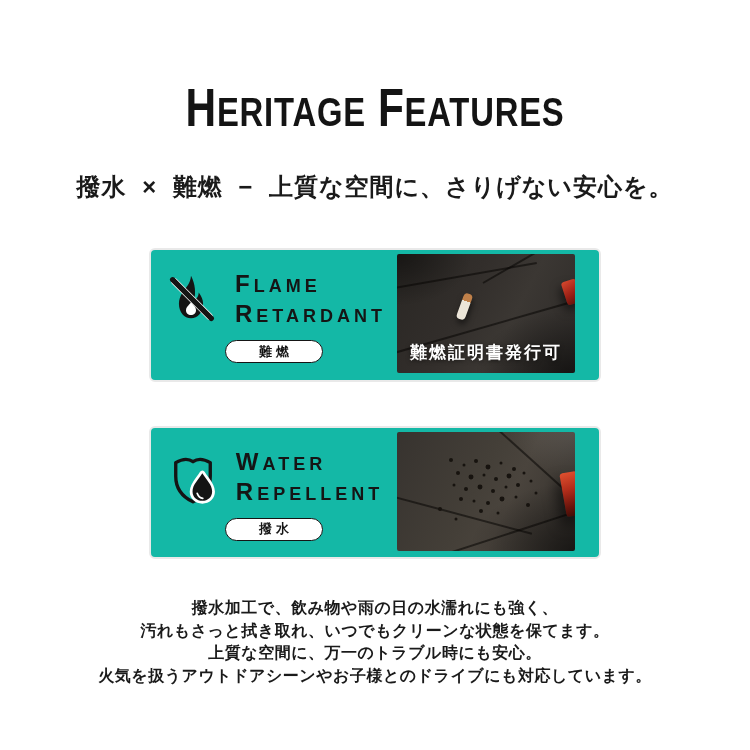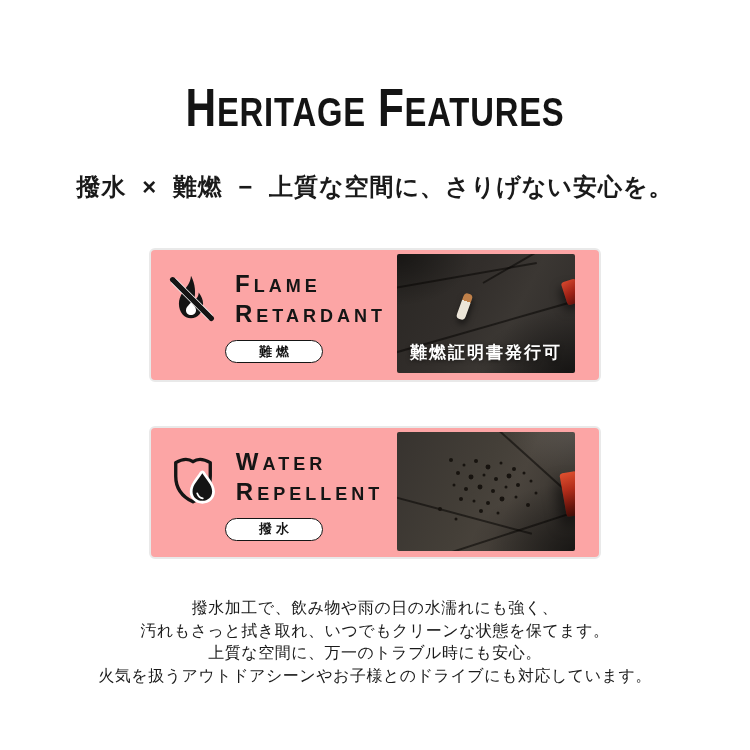--- a/index.html
+++ b/index.html
@@ -22,21 +22,21 @@
   
   .subtitle {
     position:absolute; top:171px; left:0; width:100%; margin:0;
     text-align:center; font-family:Liberation Mono, monospace;
     font-size:24px; font-weight:600; letter-spacing:1px; color:#1a1a1a;
   }
 
   
   .card {
     position:absolute; left:149px; width:452px; box-sizing:border-box;
-    background:#fca5a5; border:2px solid #e9e9e9; border-radius:6px;
+    background:#14b8a6; border:2px solid #e9e9e9; border-radius:6px;
   }
   .card-flame { top:248px; height:134px; }
   .card-water { top:426px; height:133px; }
 
   .card-left {
     position:absolute; left:0; top:0; width:246px; height:100%;
     display:flex; flex-direction:column; align-items:center; justify-content:center;
     gap:10px; padding-top:3px; box-sizing:border-box;
   }
   .feature-head { display:flex; align-items:center; gap:15px; }
@@ -115,21 +115,21 @@
   .photo-caption {
     position:absolute; left:0; right:0; bottom:9px; text-align:center;
     color:#ffffff; font-weight:700; font-size:17px; letter-spacing:2px;
     text-shadow:0 1px 4px rgba(0,0,0,0.6);
   }
 
   
   .description {
     position:absolute; top:597px; left:0; width:100%; margin:0;
     text-align:center; font-family:"Liberation Serif", serif;
-    font-size:16px; font-weight:400; line-height:22.5px;
+    font-size:16px; font-weight:700; line-height:22.5px;
     letter-spacing:0.5px; color:#1a1a1a;
   }
   .desc-line { display:block; }
 </style>
 </head>
 <body>
 
 <div class="page">
 
   <h1 class="title">

